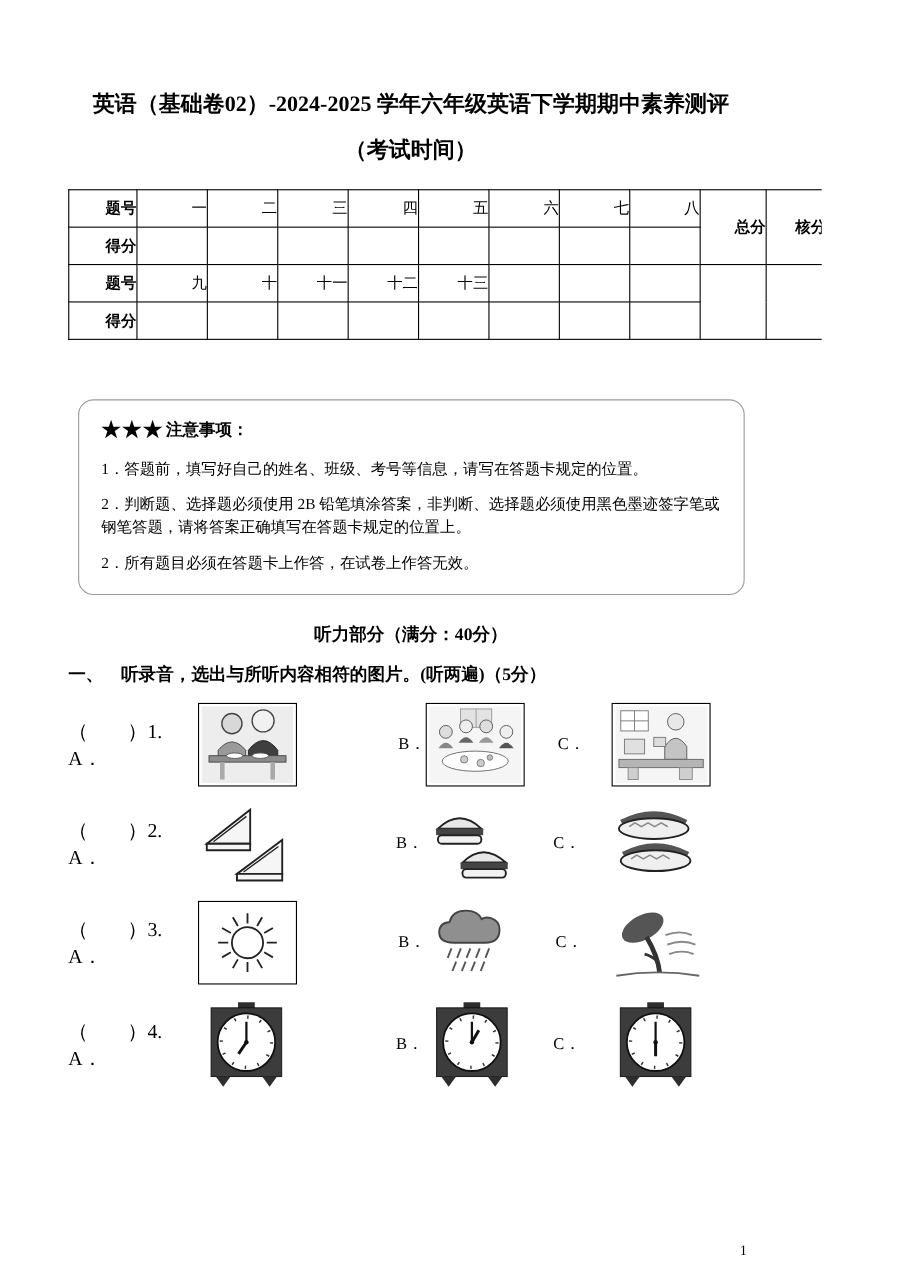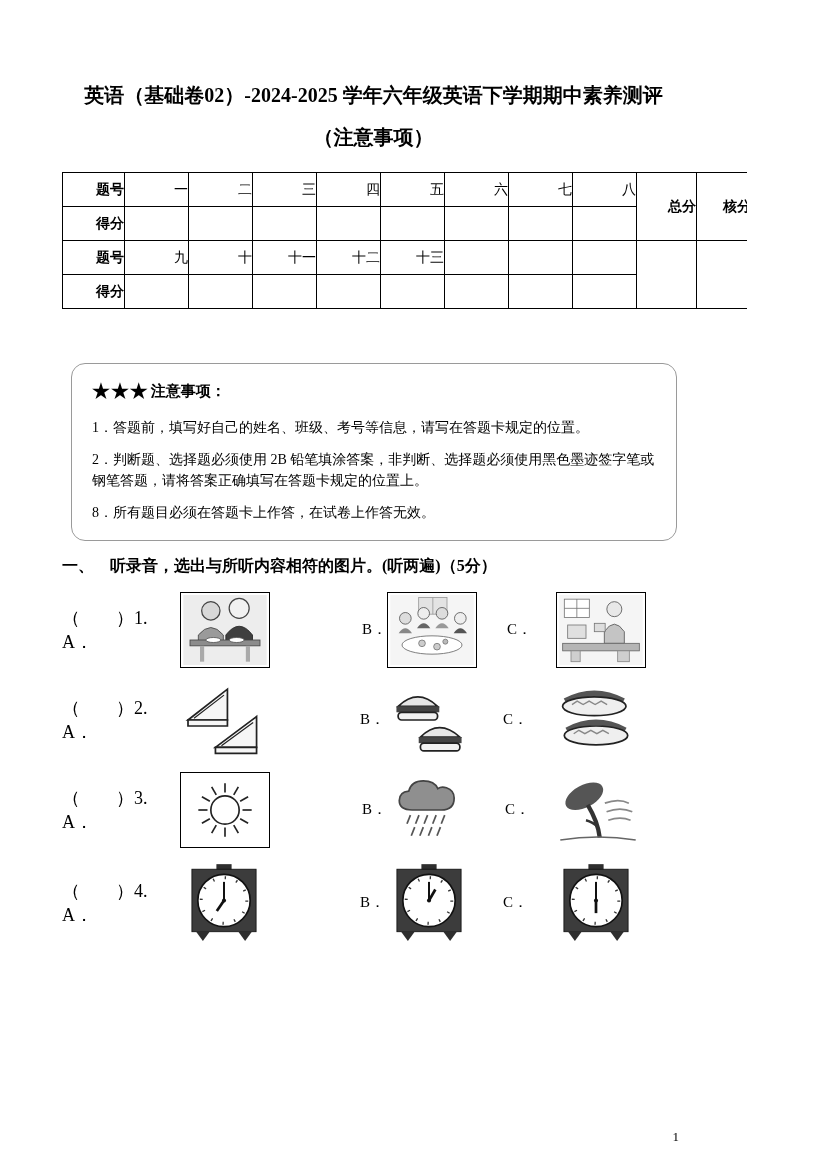--- a/index.html
+++ b/index.html
@@ -36,21 +36,21 @@
 
   .page-number{position:absolute;right:68px;bottom:24px;font-size:13px;}
 </style>
 </head>
 <body>
 
 <div class="page">
   <div class="content">
 
     <div class="title">英语（基础卷02）-2024-2025 学年六年级英语下学期期中素养测评</div>
-    <div class="title subtitle">（注意事项）</div>
+    <div class="title subtitle">（考试时间）</div>
 
 
     <table class="score-table">
       <colgroup>
         <col style="width:62px">
         <col style="width:64px">
           <col style="width:64px">
           <col style="width:64px">
           <col style="width:64px">
         <col style="width:64px">
@@ -112,23 +112,24 @@
     </tbody>
       </table>
 
     <div class="notice-box">
       <div class="notice-title">
         <span class="stars">★★★</span>
         <span>注意事项：</span>
       </div>
       <div class="notice-item">1．答题前，填写好自己的姓名、班级、考号等信息，请写在答题卡规定的位置。</div>
       <div class="notice-item">2．判断题、选择题必须使用 2B 铅笔填涂答案，非判断、选择题必须使用黑色墨迹签字笔或钢笔答题，请将答案正确填写在答题卡规定的位置上。</div>
-      <div class="notice-item">8．所有题目必须在答题卡上作答，在试卷上作答无效。</div>
-    </div>
-
+      <div class="notice-item">2．所有题目必须在答题卡上作答，在试卷上作答无效。</div>
+    </div>
+
+    <div class="section-title">听力部分（满分：40分）</div>
     <div class="part-heading">一、　听录音，选出与所听内容相符的图片。(听两遍)（5分）</div>
 
     <div class="q-row">
       <span class="q-label">（　　）1. A．</span>
       <div class="img-box bordered">
         <svg viewBox="0 0 100 84" width="84" height="70">
           <rect width="100" height="84" fill="#ededed"></rect>
           <circle cx="33" cy="19" r="11" fill="#d8d8d8" stroke="#444" stroke-width="1.5"></circle>
           <path d="M18 48 Q33 30 48 48 L48 55 L18 55 Z" fill="#9a9a9a" stroke="#444"></path>
           <circle cx="67" cy="16" r="12" fill="#f1f1f1" stroke="#444" stroke-width="1.5"></circle>

